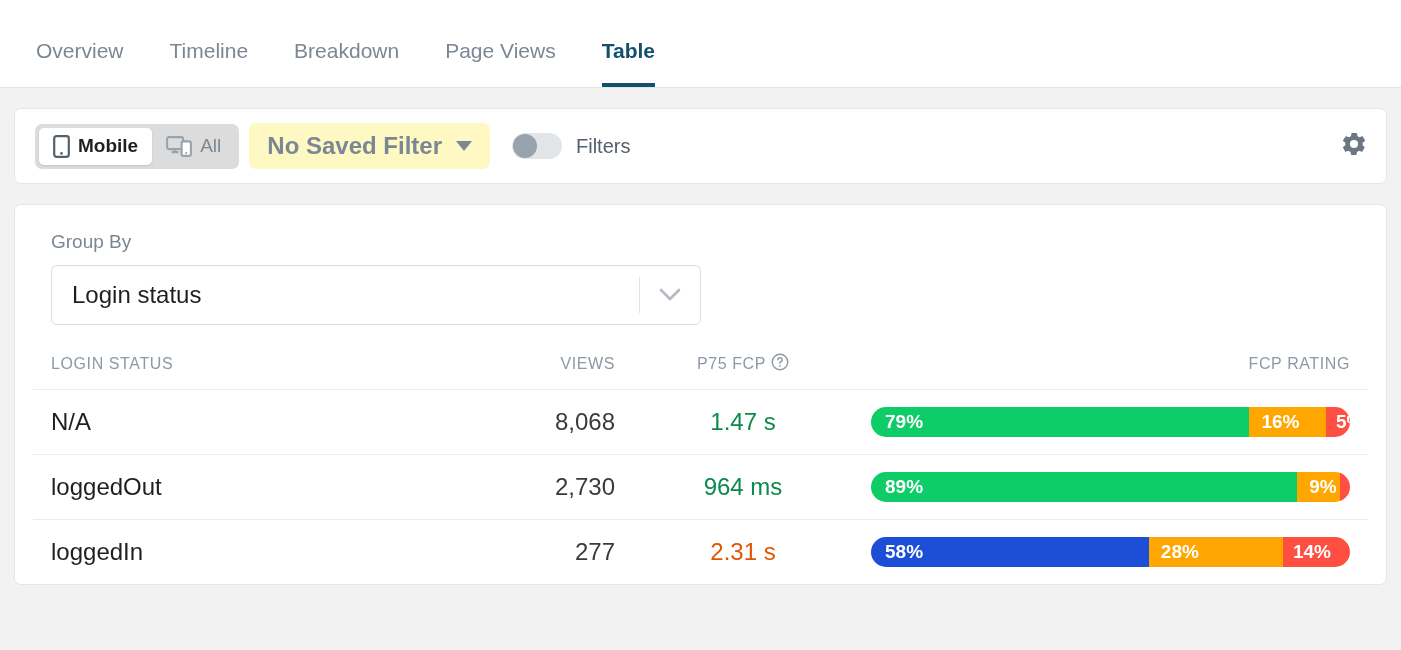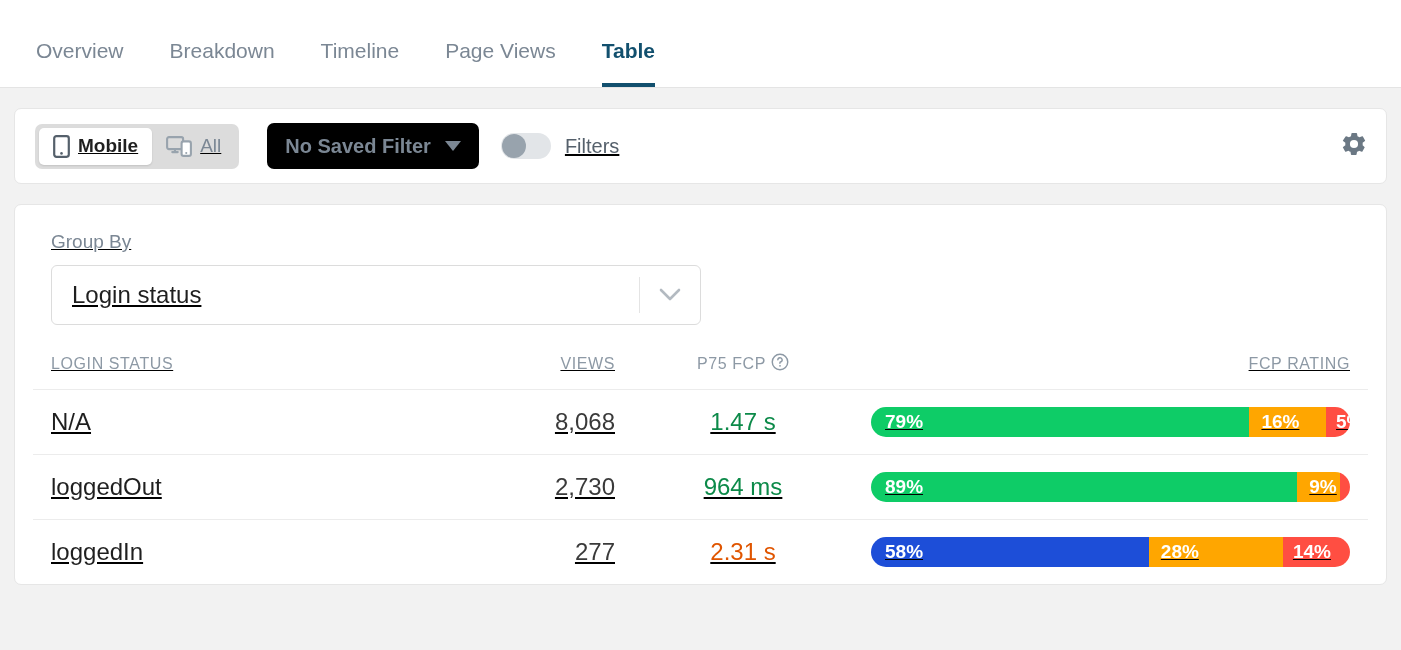--- a/index.html
+++ b/index.html
@@ -37,21 +37,20 @@
     font-weight: bold;
     border-bottom-color: #12506e;
   }
 
   
   .card {
     background: #ffffff;
     border: 1px solid #e6e6e6;
     border-radius: 7px;
     margin: 0 14px;
-    text-decoration: underline;
   }
   .card.toolbar-card {
     margin-top: 20px;
     height: 76px;
     display: flex;
     align-items: center;
     padding: 0 18px 0 20px;
   }
   .card.table-card {
     margin-top: 20px;
@@ -81,29 +80,29 @@
   .seg.active {
     background: #ffffff;
     color: #1f1f1f;
     font-weight: bold;
     box-shadow: 0 1px 2px rgba(0,0,0,.12);
   }
   .seg svg { display: block; flex: 0 0 auto; }
 
   
   .saved-filter {
-    background: #000000;
+    background: #fef9c3;
     border-radius: 7px;
     height: 46px;
     display: flex;
     align-items: center;
     gap: 14px;
     padding: 0 18px;
-    margin-left: 28px;
-    font-size: 20px;
+    margin-left: 10px;
+    font-size: 24px;
     color: #7b8794;
     font-weight: bold;
     cursor: pointer;
     white-space: nowrap;
   }
   .caret {
     width: 0; height: 0;
     border-left: 8px solid transparent;
     border-right: 8px solid transparent;
     border-top: 10px solid #7b8794;
@@ -220,22 +219,22 @@
   }
   .seg-good { background: #0ecc67; padding-left: 14px; }
   .seg-ni   { background: #ffa600; justify-content: flex-start; padding-left: 12px; }
   .seg-poor { background: #ff4e42; justify-content: flex-start; padding-left: 10px; }
 </style>
 </head>
 <body>
 
 <div class="tabbar">
   <div class="tab">Overview</div>
+  <div class="tab">Timeline</div>
   <div class="tab">Breakdown</div>
-  <div class="tab">Timeline</div>
   <div class="tab">Page Views</div>
   <div class="tab active">Table</div>
 </div>
 
 <div class="card toolbar-card">
 
   <div class="segmented">
 
     <div class="seg active">
       <span>

